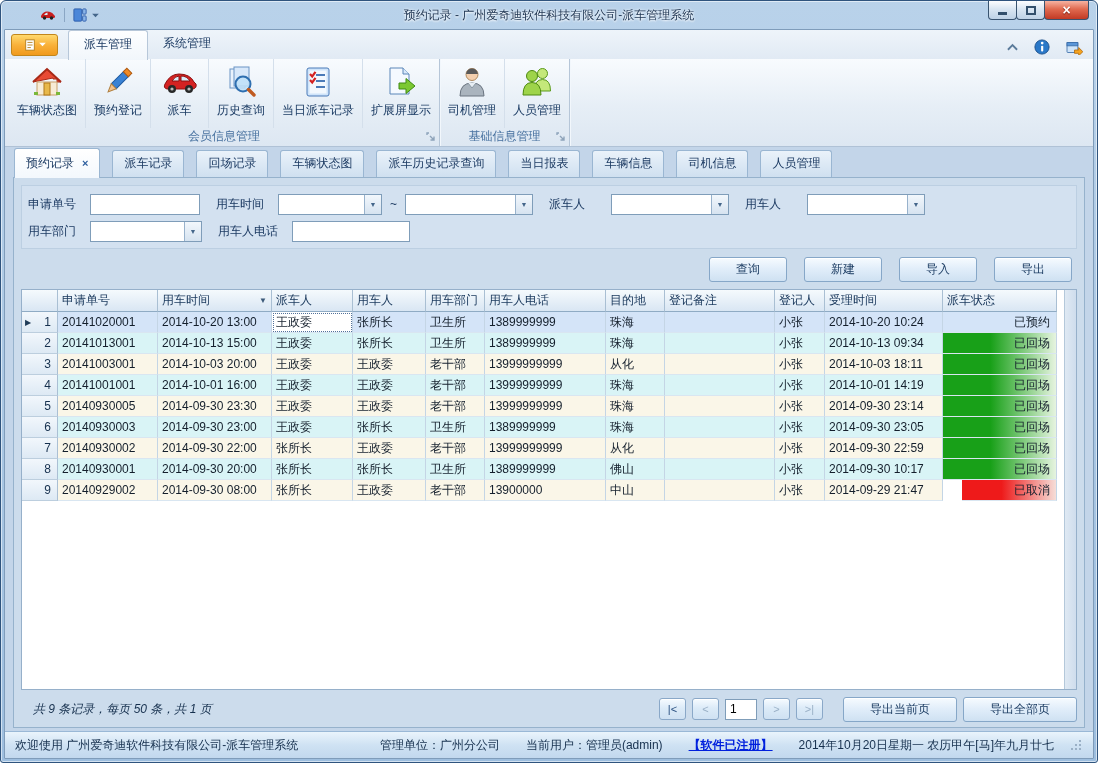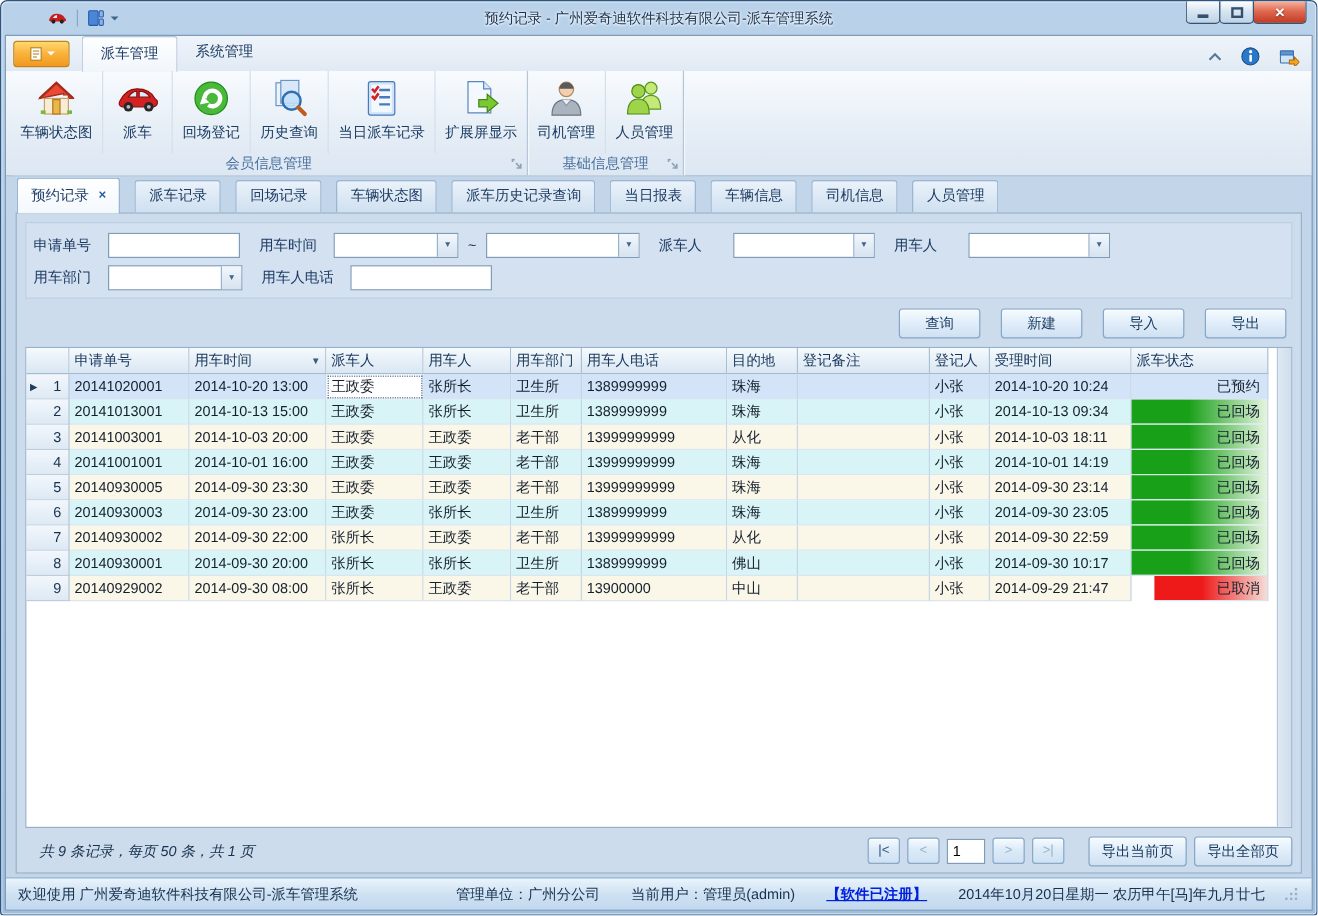--- a/index.html
+++ b/index.html
@@ -63,21 +63,21 @@
   .flabel.wide{width:74px;}
   .ml{margin-left:16px;}
   .ftext{height:21px;border:1px solid #7f9db9;padding:0 3px;font-size:12px;background:#fff;outline:none;}
   .combo{position:relative;display:inline-block;height:21px;background:#fff;border:1px solid #7f9db9;}
   .combo .cbtn{position:absolute;right:0;top:0;bottom:0;width:17px;display:flex;align-items:center;justify-content:center;
     background:linear-gradient(#f2f7fc,#d6e3f0);border-left:1px solid #98b2cc;color:#44668a;font-size:7px;}
   .w104{width:104px}.w110{width:110px}.w112{width:112px}.w118{width:118px}.w128{width:128px}
   .tilde{margin:0 8px;color:#1c3a62;font-size:12px;}
   
   .actions{position:absolute;top:79px;right:12px;display:flex;gap:17px;}
-  .abtn{min-width:68px;height:25px;padding:0 10px;border:1px solid #86a7c8;border-radius:3px;
+  .abtn{min-width:68px;height:25px;padding:0 26px;border:1px solid #86a7c8;border-radius:3px;
     background:linear-gradient(#f6fbff,#e2eefa 45%,#cfe1f2);color:#17385f;font-size:12px;
     display:flex;align-items:center;justify-content:center;cursor:default;white-space:nowrap;
     box-shadow:inset 0 1px 0 #fff;}
   
   .gridarea{position:absolute;left:7px;right:7px;top:111px;bottom:37px;background:#fff;border:1px solid #96b0ca;overflow:hidden;}
   .grid{width:1035px;}
   .grow{display:grid;grid-template-columns:36px 100px 114px 81px 73px 59px 121px 59px 110px 50px 118px 114px;height:21px;}
   .grow.ghead{height:22px;}
   .gcell{display:flex;align-items:center;padding:0 4px;font-size:12px;color:#141f2c;
     border-right:1px solid #c4d5e5;border-bottom:1px solid #d9e6f1;overflow:hidden;white-space:nowrap;}
@@ -212,41 +212,43 @@
                   <rect x="7" y="16" width="20" height="13" fill="#f7ecd6" stroke="#c9a06a"></rect>
                   <rect x="14" y="12" width="6" height="12" fill="#e8b84a" stroke="#b07818" transform="translate(0 5)"></rect>
                   <rect x="4" y="26" width="4" height="3" fill="#7ab83a"></rect>
                   <rect x="26" y="26" width="4" height="3" fill="#7ab83a"></rect>
                 </svg>
               </span>
               <span class="rlabel">车辆状态图</span>
             </div>
             <div class="rbtn">
               <span class="ricon icn">
+                <svg width="32" height="32" viewBox="0 0 32 32">
+                  <g transform="rotate(45 16 16)">
+                    <rect x="12.5" y="3" width="7" height="19" fill="#3a82d4" stroke="#1e5aa0"></rect>
+                    <rect x="12.5" y="0" width="7" height="5" fill="#f08a24" stroke="#b05a10"></rect>
+                    <path d="M12.5 22 L16 30 L19.5 22 Z" fill="#f3c089" stroke="#b08040"></path>
+                  </g>
+                </svg>
+              </span>
+              <span class="rlabel">预约登记</span>
+            </div>
+            <div class="rbtn">
+              <span class="ricon icn">
                 <svg width="36" height="24" viewBox="0 0 36 24">
                   <path d="M3 14 Q8 4 17 4 Q28 4 32 12 L34 14 Q35 18 31 19 L5 19 Q1 18 3 14 Z" fill="#d42222" stroke="#8a1010"></path>
                   <path d="M10 11 Q13 6 17 6 L17 11 Z" fill="#d8ecf8" stroke="#8a1010"></path>
                   <path d="M19 11 L19 6 Q25 6 28 11 Z" fill="#d8ecf8" stroke="#8a1010"></path>
                   <circle cx="10" cy="19" r="4" fill="#282828"></circle>
                   <circle cx="10" cy="19" r="1.6" fill="#bbb"></circle>
                   <circle cx="27" cy="19" r="4" fill="#282828"></circle>
                   <circle cx="27" cy="19" r="1.6" fill="#bbb"></circle>
                 </svg>
               </span>
               <span class="rlabel">派车</span>
-            </div>
-            <div class="rbtn">
-              <span class="ricon icn">
-                <svg width="32" height="32" viewBox="0 0 32 32">
-                  <circle cx="16" cy="16" r="13.5" fill="#4ab83a" stroke="#1e8a14"></circle>
-                  <path d="M10.5 16 a6.5 6.5 0 1 1 3 5.5" stroke="#fff" stroke-width="3.6" fill="none"></path>
-                  <path d="M9 14 L14.5 19.5 L6.5 21 Z" fill="#fff"></path>
-                </svg>
-              </span>
-              <span class="rlabel">回场登记</span>
             </div>
             <div class="rbtn">
               <span class="ricon icn">
                 <svg width="32" height="32" viewBox="0 0 32 32">
                   <rect x="5" y="3" width="15" height="19" fill="#eaf2fc" stroke="#6a94c4"></rect>
                   <rect x="9" y="1" width="15" height="19" fill="#d8e8fa" stroke="#6a94c4"></rect>
                   <circle cx="18" cy="18" r="7.5" fill="#bfe0f8" fill-opacity="0.85" stroke="#2f6fb0" stroke-width="2"></circle>
                   <line x1="23.5" y1="23.5" x2="29" y2="29" stroke="#c05a20" stroke-width="3.4" stroke-linecap="round"></line>
                 </svg>
               </span>

